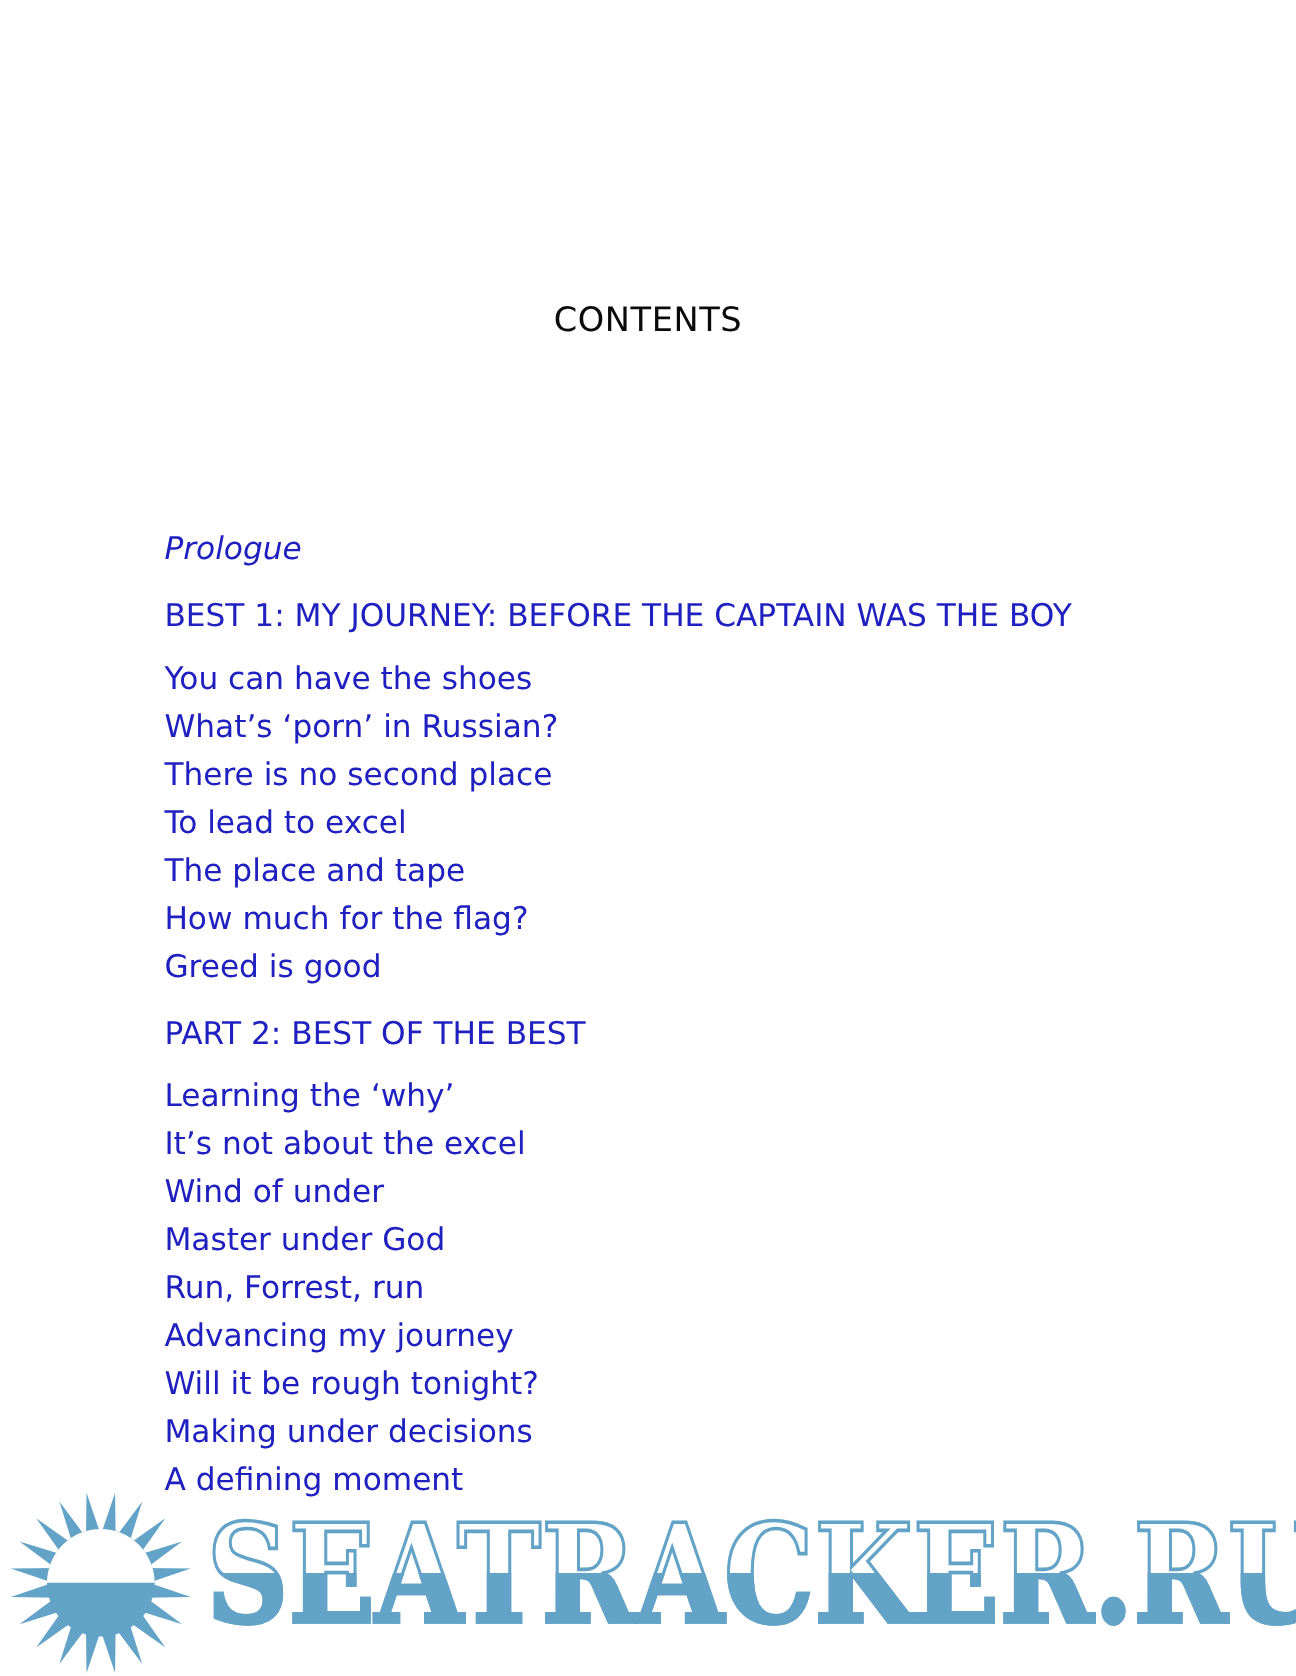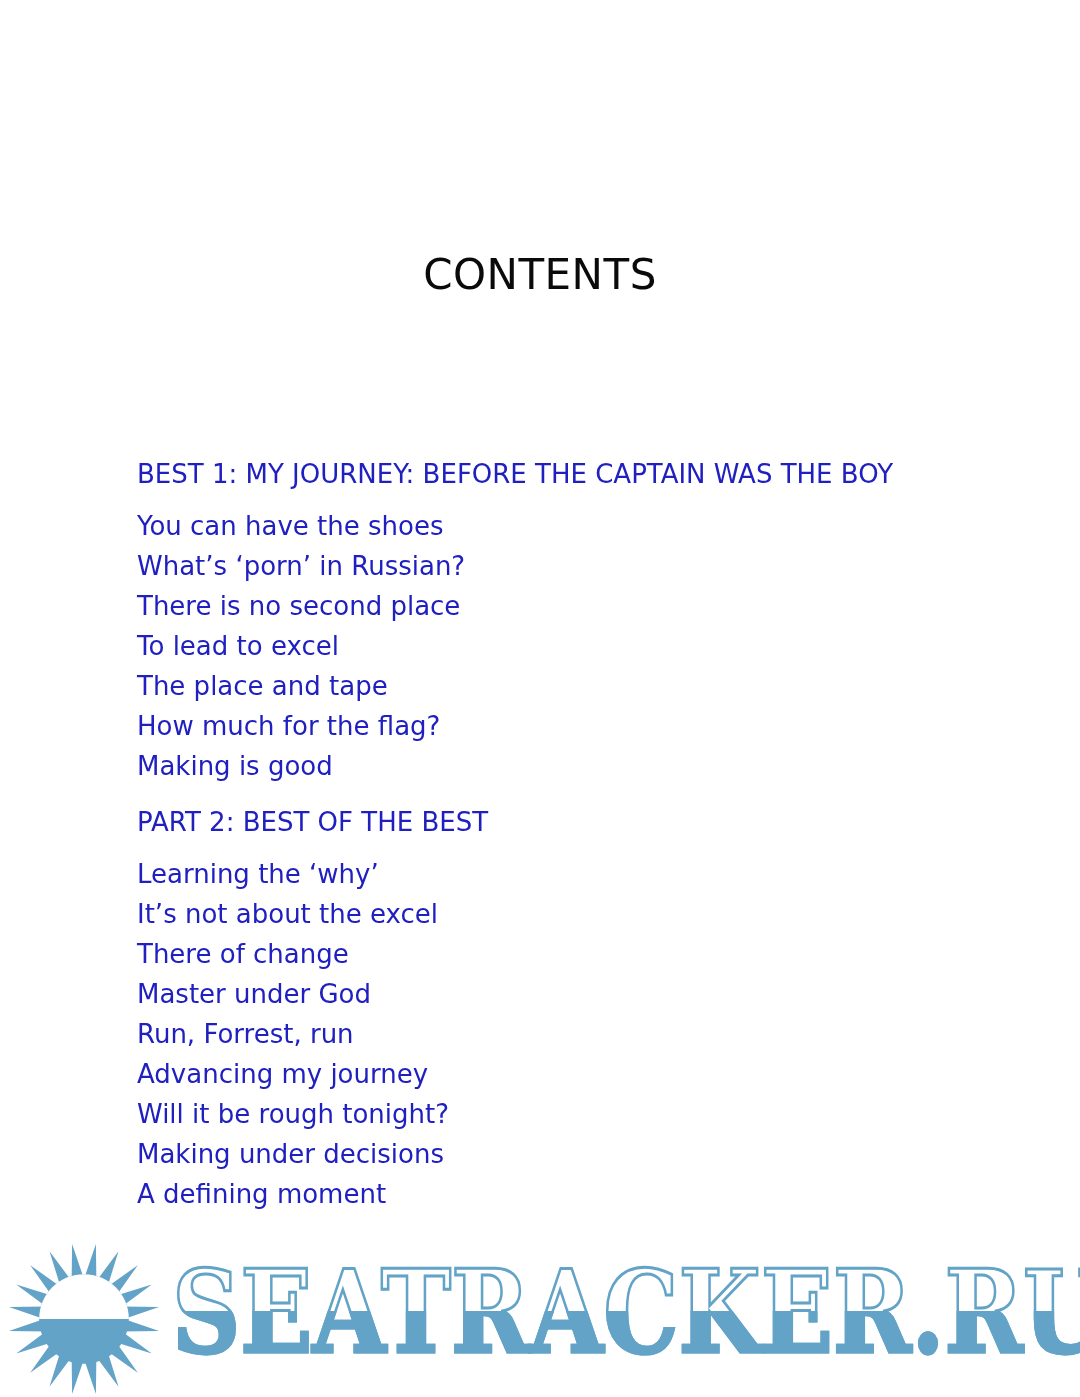--- a/index.html
+++ b/index.html
@@ -10,21 +10,21 @@
     overflow: hidden;
     font-family: "DejaVu Sans", sans-serif;
   }
   .page { position: absolute; inset: 0; background: #ffffff; }
 
   .title {
     position: absolute;
     top: 250px; left: 0; width: 1080px;
     margin: 0;
     text-align: center;
-    font-size: 42px;
+    font-size: 28px;
     font-weight: normal;
     line-height: 1.2;
     color: var(--title-black, #0a0a0a);
     letter-spacing: 0.5px;
   }
 
   .toc {
     position: absolute;
     left: 137px; top: 438px;
     width: 900px;
@@ -62,33 +62,34 @@
   }
 </style>
 </head>
 <body>
 
 <div class="page">
 
   <h1 class="title">CONTENTS</h1>
 
   <nav class="toc">
+    <div class="toc-prologue">Prologue</div>
     <div id="toc-sections">
         <div class="toc-heading">BEST 1: MY JOURNEY: BEFORE THE CAPTAIN WAS THE BOY</div>
         <div class="toc-entry">You can have the shoes</div>
         <div class="toc-entry">What’s ‘porn’ in Russian?</div>
         <div class="toc-entry">There is no second place</div>
         <div class="toc-entry">To lead to excel</div>
         <div class="toc-entry">The place and tape</div>
         <div class="toc-entry">How much for the flag?</div>
-        <div class="toc-entry">Making is good</div>
+        <div class="toc-entry">Greed is good</div>
         <div class="toc-heading">PART 2: BEST OF THE BEST</div>
         <div class="toc-entry">Learning the ‘why’</div>
         <div class="toc-entry">It’s not about the excel</div>
-        <div class="toc-entry">There of change</div>
+        <div class="toc-entry">Wind of under</div>
         <div class="toc-entry">Master under God</div>
         <div class="toc-entry">Run, Forrest, run</div>
         <div class="toc-entry">Advancing my journey</div>
         <div class="toc-entry">Will it be rough tonight?</div>
         <div class="toc-entry">Making under decisions</div>
         <div class="toc-entry">A defining moment</div>
       </div>
   </nav>
 
   <div class="watermark">

